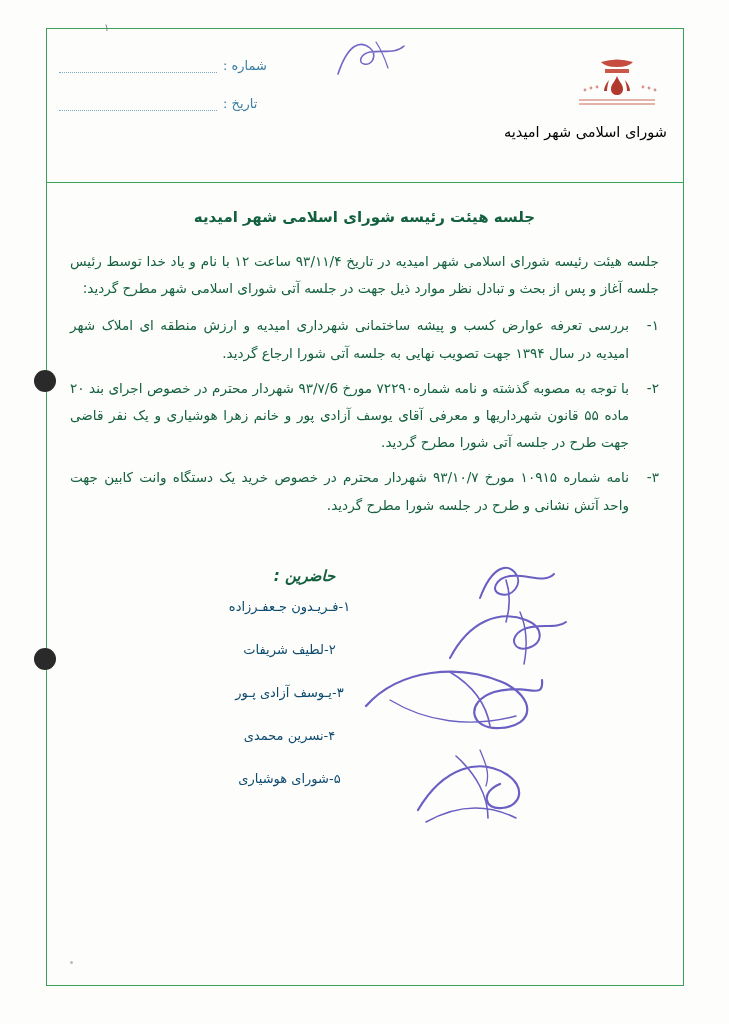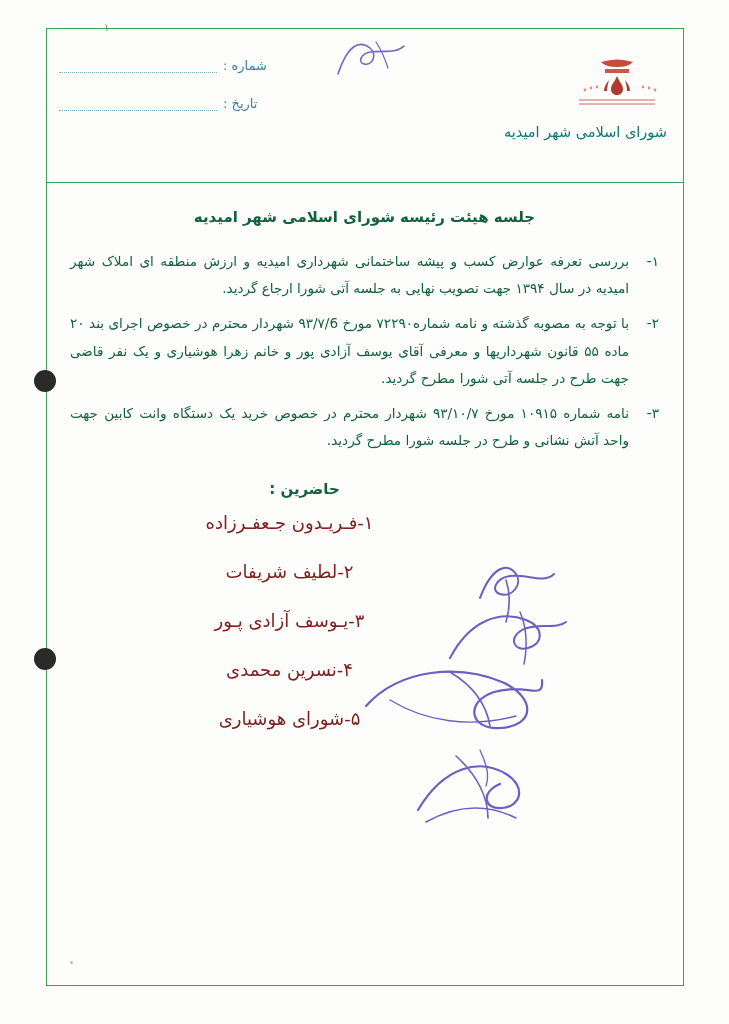--- a/index.html
+++ b/index.html
@@ -108,21 +108,21 @@
   .emblem svg { display: block; }
 
   .org {
     position: absolute;
     right: 62px;
     top: 120px;
     text-align: right;
     color: #c0392b;
     line-height: 1.75;
   }
-  .org .l1 { font-size: 14.5px; color: #0f766e; }
+  .org .l1 { font-size: 14.5px; color: #000000; }
   .org .l2 { font-size: 14.5px; color: #cf4a3a; }
 
   
   .top-scribble {
     position: absolute;
     left: 330px;
     top: 34px;
     width: 80px;
     height: 48px;
     opacity: .85;
@@ -168,35 +168,36 @@
   }
   .items li .num {
     flex: 0 0 auto;
     min-width: 22px;
   }
   .items li .txt {
     flex: 1 1 auto;
   }
 
   .attendees-title {
-    margin-top: 26px;
+    margin-top: 48px;
     font-size: 15px;
     font-weight: bold;
     color: #13603f;
     text-align: center;
     padding-right: 120px;
+    font-style: italic;
   }
   .attendees {
     margin: 14px 0 0 0;
     padding: 0 0 0 0;
     list-style: none;
   }
   .attendees li {
-    font-size: 18px;
-    color: #7f1d1d;
+    font-size: 13px;
+    color: #0c4a6e;
     letter-spacing: 1.5px;
     margin-bottom: 28px;
     text-align: center;
     padding-right: 150px;
   }
 
   
   .sigs {
     position: absolute;
     left: 330px;
@@ -280,20 +281,21 @@
     </svg>
   </div>
 
   <div class="org">
     <div class="l1">شورای اسلامی شهر امیدیه</div>
   </div>
 
   <div class="body">
     <div class="doc-title">جلسه هیئت رئیسه شورای اسلامی شهر امیدیه</div>
 
+    <div class="para">جلسه هیئت رئیسه شورای اسلامی شهر امیدیه در تاریخ ۹۳/۱۱/۴ ساعت ۱۲ با نام و یاد خدا توسط رئیس جلسه آغاز و پس از بحث و تبادل نظر موارد ذیل جهت در جلسه آتی شورای اسلامی شهر مطرح گردید:</div>
 
     <ul class="items">
       <li>
         <span class="num">۱-</span>
         <span class="txt">بررسی تعرفه عوارض کسب و پیشه ساختمانی شهرداری امیدیه و ارزش منطقه ای املاک شهر امیدیه در سال ۱۳۹۴ جهت تصویب نهایی به جلسه آتی شورا ارجاع گردید.</span>
       </li>
       <li>
         <span class="num">۲-</span>
         <span class="txt">با توجه به مصوبه گذشته و نامه شماره۷۲۲۹۰ مورخ ۹۳/۷/6 شهردار محترم در خصوص اجرای بند ۲۰ ماده ۵۵ قانون شهرداریها و معرفی آقای یوسف آزادی پور و خانم زهرا هوشیاری و یک نفر قاضی جهت طرح در جلسه آتی شورا مطرح گردید.</span>
       </li>

